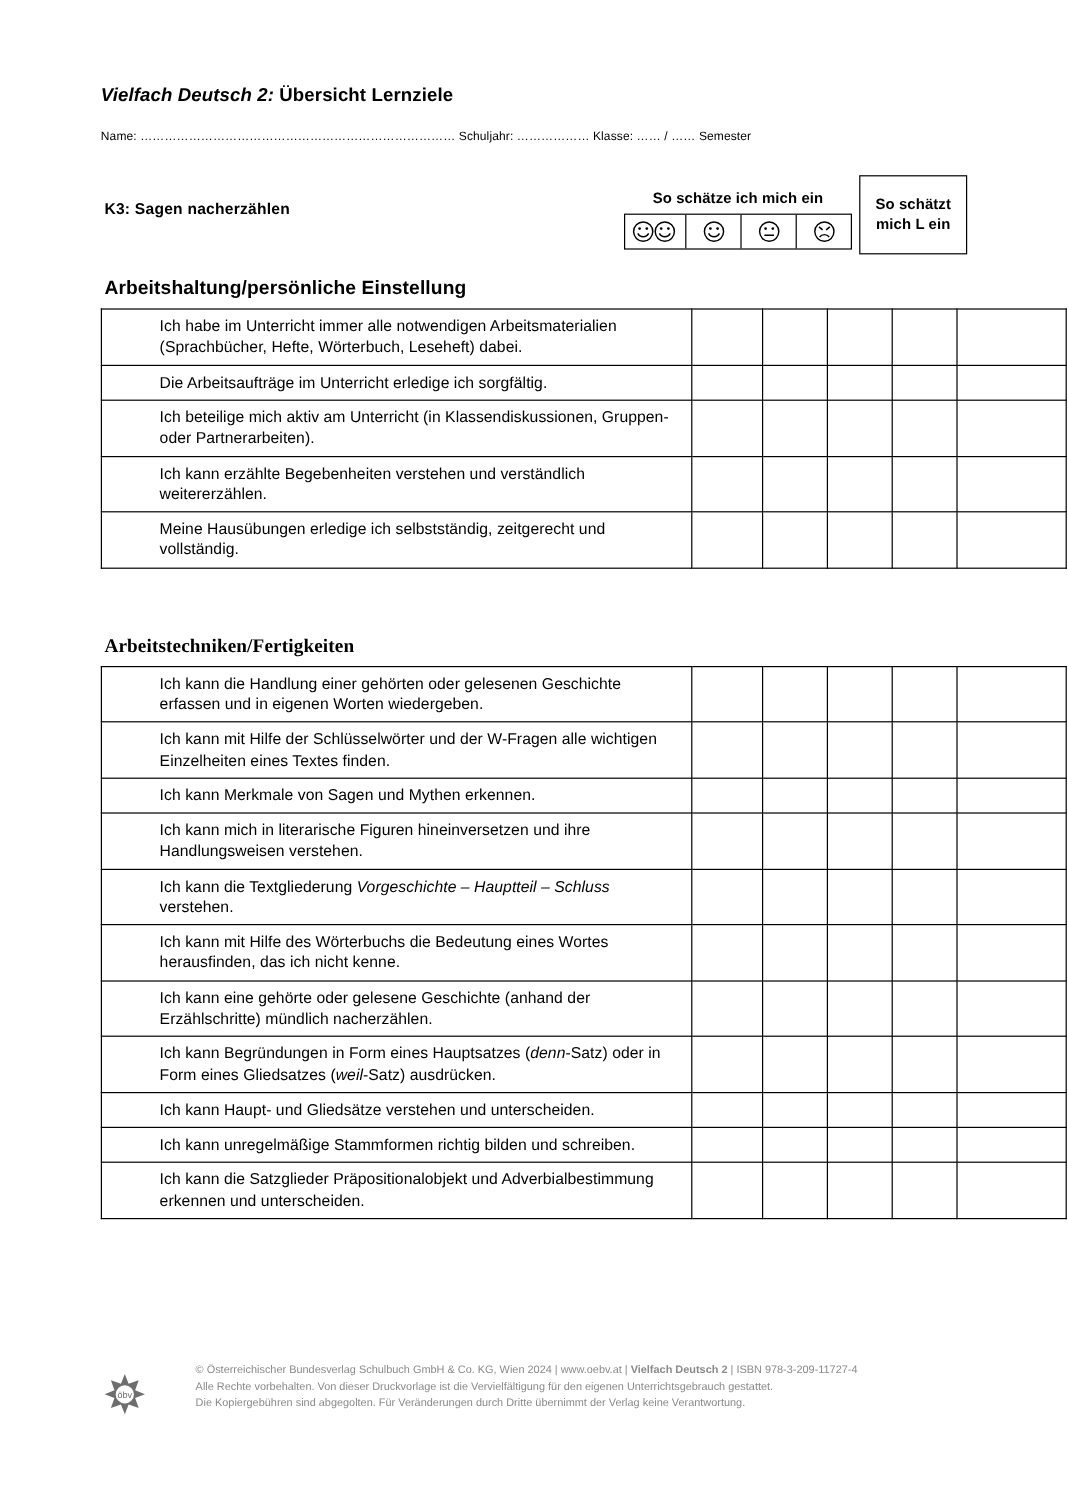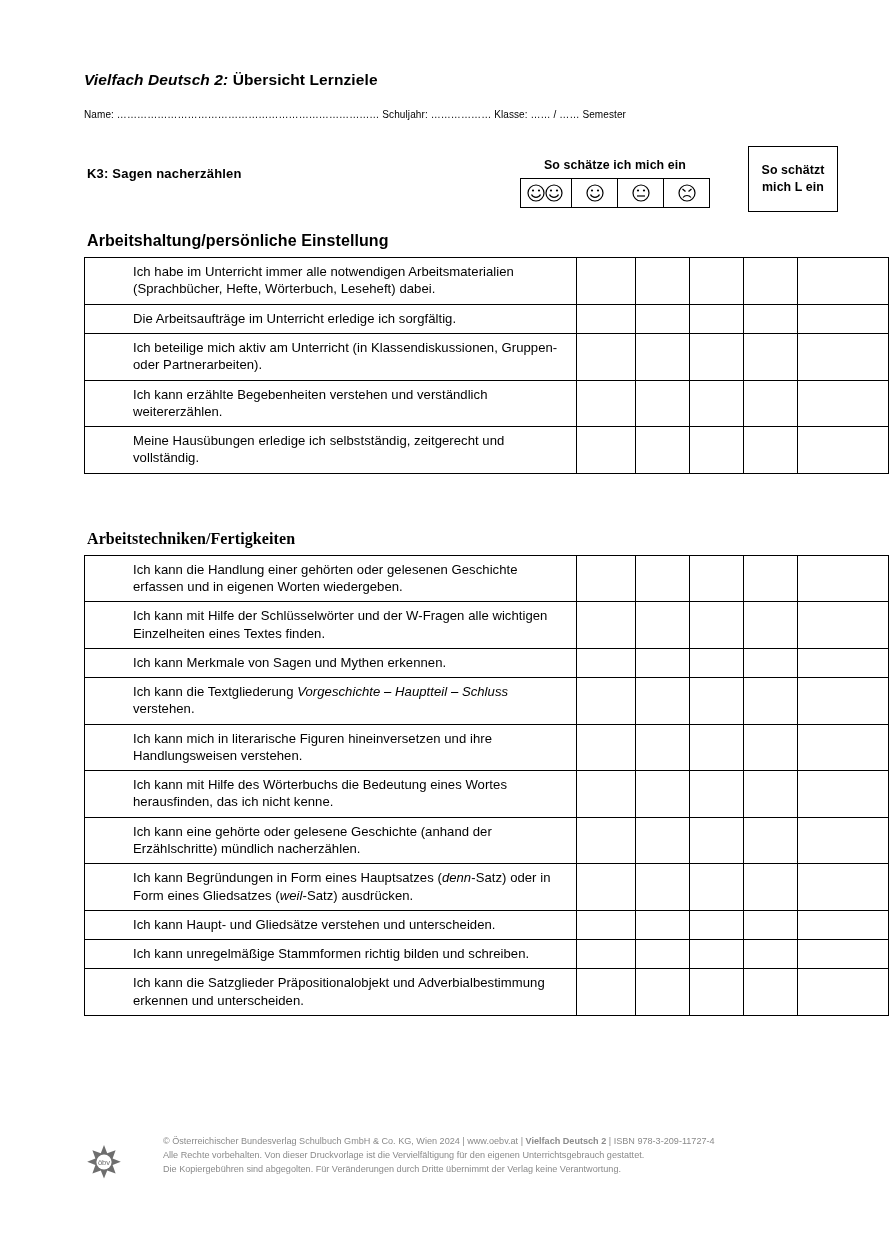--- a/index.html
+++ b/index.html
@@ -105,21 +105,20 @@
     border: 1px solid #000;
     box-sizing: border-box;
     display: flex;
     align-items: center;
     justify-content: center;
     text-align: center;
     font-size: 12.4px;
     font-weight: bold;
     line-height: 1.35;
     letter-spacing: .1px;
-    margin-left: 32px;
   }
 
   
   .section-title {
     font-size: 16px;
     font-weight: bold;
     letter-spacing: .1px;
     margin: 10px 0 7px 3px;
   }
   .section-title.second {
@@ -314,29 +313,29 @@
         </tr>
         <tr>
           <td class="statement">Ich kann Merkmale von Sagen und Mythen erkennen.</td>
           <td class="mark wide"></td>
           <td class="mark"></td>
           <td class="mark"></td>
           <td class="mark"></td>
           <td class="mark teacher"></td>
         </tr>
         <tr>
+          <td class="statement">Ich kann mich in literarische Figuren hineinversetzen und ihre Handlungsweisen verstehen.</td>
+          <td class="mark wide"></td>
+          <td class="mark"></td>
+          <td class="mark"></td>
+          <td class="mark"></td>
+          <td class="mark teacher"></td>
+        </tr>
+        <tr>
           <td class="statement">Ich kann die Textgliederung <span class="ital">Vorgeschichte – Hauptteil – Schluss</span> verstehen.</td>
-          <td class="mark wide"></td>
-          <td class="mark"></td>
-          <td class="mark"></td>
-          <td class="mark"></td>
-          <td class="mark teacher"></td>
-        </tr>
-        <tr>
-          <td class="statement">Ich kann mich in literarische Figuren hineinversetzen und ihre Handlungsweisen verstehen.</td>
           <td class="mark wide"></td>
           <td class="mark"></td>
           <td class="mark"></td>
           <td class="mark"></td>
           <td class="mark teacher"></td>
         </tr>
         <tr>
           <td class="statement">Ich kann mit Hilfe des Wörterbuchs die Bedeutung eines Wortes herausfinden, das ich nicht kenne.</td>
           <td class="mark wide"></td>
           <td class="mark"></td>

